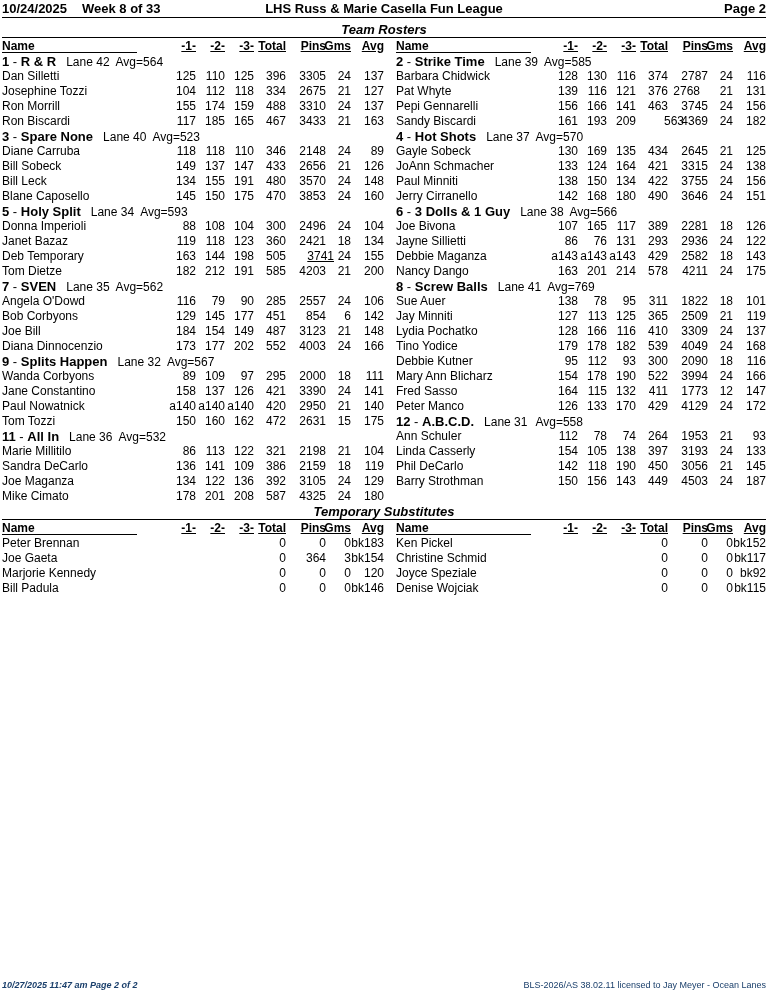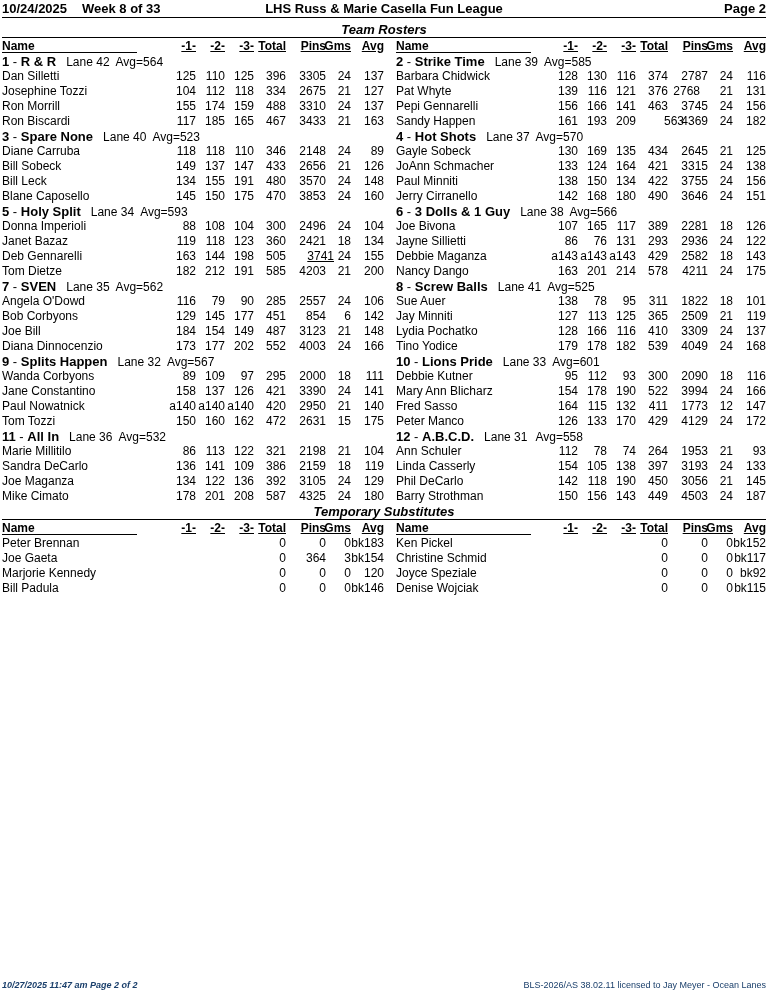--- a/index.html
+++ b/index.html
@@ -156,21 +156,21 @@
       <span class="c-name">Janet Bazaz</span>
       <span class="num" style="right: 188px;">119</span>
       <span class="num" style="right: 159px;">118</span>
       <span class="num" style="right: 130px;">123</span>
       <span class="num" style="right: 98px;">360</span>
       <span class="num" style="right: 58px;">2421</span>
       <span class="num" style="right: 33px;">18</span>
       <span class="num" style="right: 0px;">134</span>
     </div>
     <div class="row">
-      <span class="c-name">Deb Gennarelli</span>
+      <span class="c-name">Deb Temporary</span>
       <span class="num" style="right: 188px;">163</span>
       <span class="num" style="right: 159px;">144</span>
       <span class="num" style="right: 130px;">198</span>
       <span class="num" style="right: 98px;">505</span>
       <span class="num" style="right: 50px; text-decoration: underline;">3741</span>
       <span class="num" style="right: 33px;">24</span>
       <span class="num" style="right: 0px;">155</span>
     </div>
     <div class="row">
       <span class="c-name">Tom Dietze</span>
@@ -350,21 +350,21 @@
       <span class="c-name">Pepi Gennarelli</span>
       <span class="num" style="right: 188px;">156</span>
       <span class="num" style="right: 159px;">166</span>
       <span class="num" style="right: 130px;">141</span>
       <span class="num" style="right: 98px;">463</span>
       <span class="num" style="right: 58px;">3745</span>
       <span class="num" style="right: 33px;">24</span>
       <span class="num" style="right: 0px;">156</span>
     </div>
     <div class="row">
-      <span class="c-name">Sandy Happen</span>
+      <span class="c-name">Sandy Biscardi</span>
       <span class="num" style="right: 188px;">161</span>
       <span class="num" style="right: 159px;">193</span>
       <span class="num" style="right: 130px;">209</span>
       <span class="num" style="right: 82px;">563</span>
       <span class="num" style="right: 58px;">4369</span>
       <span class="num" style="right: 33px;">24</span>
       <span class="num" style="right: 0px;">182</span>
     </div>
     <div class="row team">
       <span class="tname"><span style="position: static;">4</span><span style="position: static; font-weight: normal;"> - </span><span style="position: static;">Hot Shots</span><span class="meta" style="position: static; margin-left: 10px;">Lane 37</span><span class="meta" style="position: static; margin-left: 6px;">Avg=570</span></span>
@@ -446,21 +446,21 @@
       <span class="c-name">Nancy Dango</span>
       <span class="num" style="right: 188px;">163</span>
       <span class="num" style="right: 159px;">201</span>
       <span class="num" style="right: 130px;">214</span>
       <span class="num" style="right: 98px;">578</span>
       <span class="num" style="right: 58px;">4211</span>
       <span class="num" style="right: 33px;">24</span>
       <span class="num" style="right: 0px;">175</span>
     </div>
     <div class="row team">
-      <span class="tname"><span style="position: static;">8</span><span style="position: static; font-weight: normal;"> - </span><span style="position: static;">Screw Balls</span><span class="meta" style="position: static; margin-left: 10px;">Lane 41</span><span class="meta" style="position: static; margin-left: 6px;">Avg=525</span></span>
+      <span class="tname"><span style="position: static;">8</span><span style="position: static; font-weight: normal;"> - </span><span style="position: static;">Screw Balls</span><span class="meta" style="position: static; margin-left: 10px;">Lane 41</span><span class="meta" style="position: static; margin-left: 6px;">Avg=769</span></span>
     </div>
     <div class="row">
       <span class="c-name">Sue Auer</span>
       <span class="num" style="right: 188px;">138</span>
       <span class="num" style="right: 159px;">78</span>
       <span class="num" style="right: 130px;">95</span>
       <span class="num" style="right: 98px;">311</span>
       <span class="num" style="right: 58px;">1822</span>
       <span class="num" style="right: 33px;">18</span>
       <span class="num" style="right: 0px;">101</span>
@@ -487,23 +487,20 @@
     </div>
     <div class="row">
       <span class="c-name">Tino Yodice</span>
       <span class="num" style="right: 188px;">179</span>
       <span class="num" style="right: 159px;">178</span>
       <span class="num" style="right: 130px;">182</span>
       <span class="num" style="right: 98px;">539</span>
       <span class="num" style="right: 58px;">4049</span>
       <span class="num" style="right: 33px;">24</span>
       <span class="num" style="right: 0px;">168</span>
-    </div>
-    <div class="row team">
-      <span class="tname"><span style="position: static;">10</span><span style="position: static; font-weight: normal;"> - </span><span style="position: static;">Lions Pride</span><span class="meta" style="position: static; margin-left: 10px;">Lane 33</span><span class="meta" style="position: static; margin-left: 6px;">Avg=601</span></span>
     </div>
     <div class="row">
       <span class="c-name">Debbie Kutner</span>
       <span class="num" style="right: 188px;">95</span>
       <span class="num" style="right: 159px;">112</span>
       <span class="num" style="right: 130px;">93</span>
       <span class="num" style="right: 98px;">300</span>
       <span class="num" style="right: 58px;">2090</span>
       <span class="num" style="right: 33px;">18</span>
       <span class="num" style="right: 0px;">116</span>

